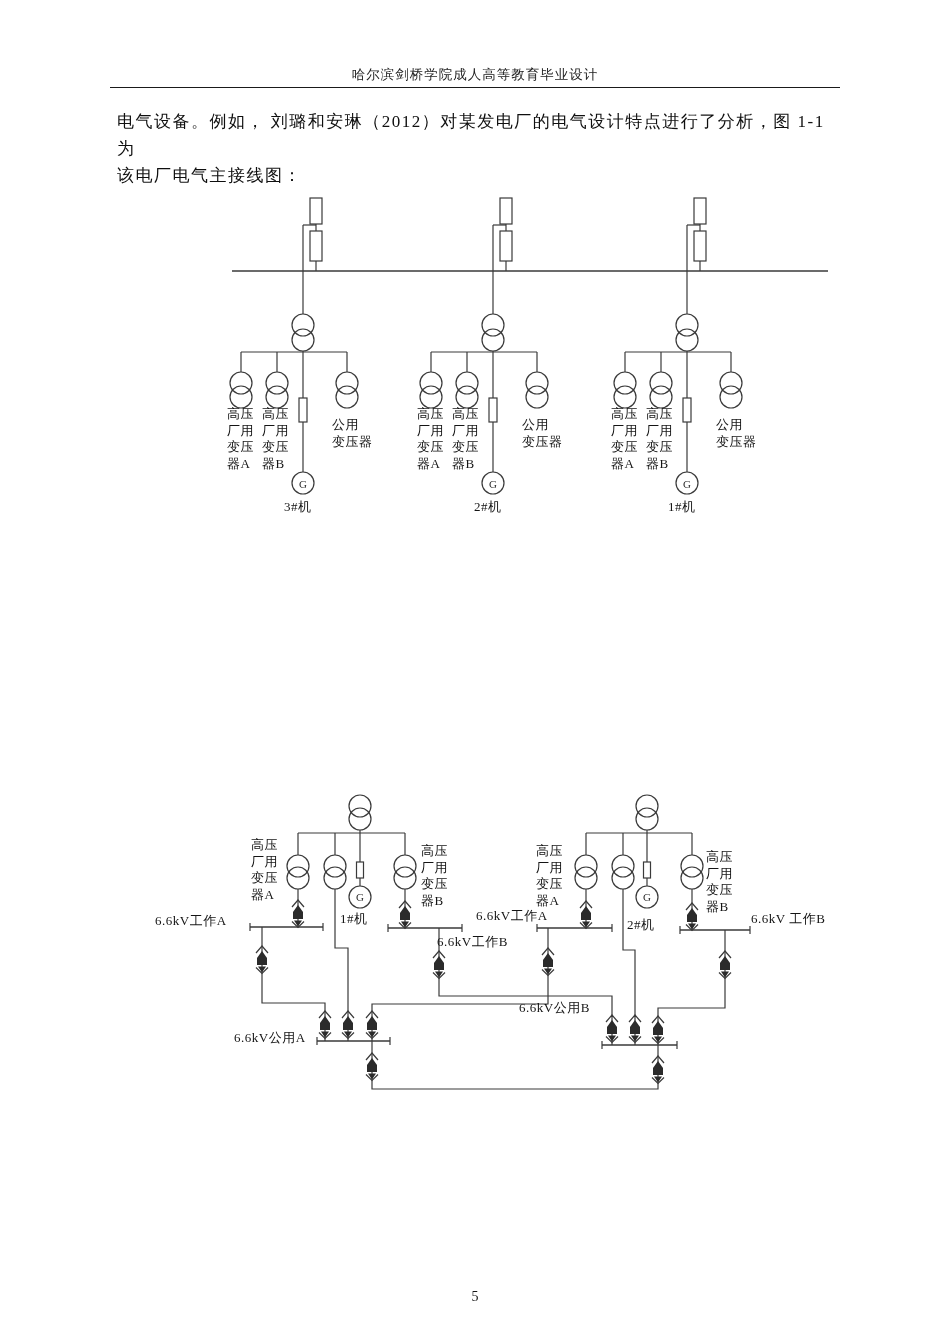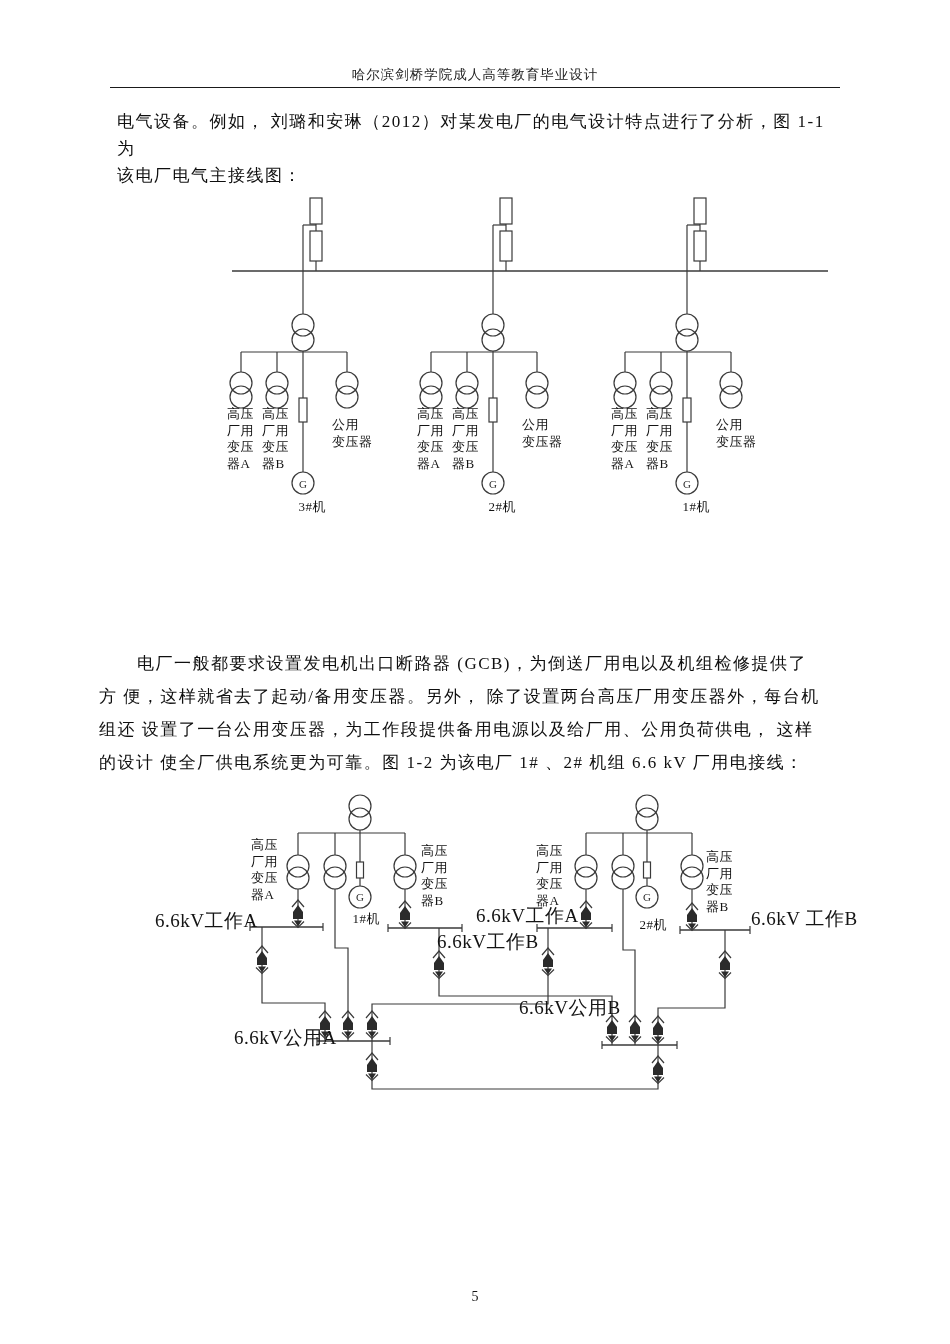--- a/index.html
+++ b/index.html
@@ -8,22 +8,22 @@
   .abs{position:absolute;}
   .hdr{top:66px;left:0;width:100%;text-align:center;font-size:13.5px;letter-spacing:1px;color:#222;}
   .rule{top:87px;left:110px;width:730px;height:0;border-top:1.4px solid #1a1a1a;}
   .para{white-space:pre-line;font-size:17px;letter-spacing:1.5px;color:#0f0f0f;}
   .p1{left:117px;top:108px;width:726px;line-height:27px;}
   .p2{left:99px;top:647px;width:741px;line-height:33px;text-indent:38px;}
   .p3{left:146px;top:1216px;width:700px;font-size:16px;line-height:22.5px;}
   .cap{font-size:15.5px;letter-spacing:1px;color:#0f0f0f;white-space:nowrap;}
   .pageno{top:1289px;left:0;width:100%;text-align:center;font-size:14px;}
   .lbl{position:absolute;font-size:13px;line-height:16.5px;white-space:pre-line;color:#141414;letter-spacing:0.5px;}
-  .lbl.c{text-align:right;}
-  .lbl.bus{white-space:pre;font-size:19px;}
+  .lbl.c{text-align:left;}
+  .lbl.bus{white-space:pre;font-size:13px;}
   svg{position:absolute;overflow:hidden;}
   svg line,svg rect,svg circle,svg path{stroke:#3a3a3a;stroke-width:1.2;fill:none;}
   svg .bus{stroke-width:1.5;}
   svg .f{fill:#2b2b2b;stroke:none;}
   svg text{fill:#2b2b2b;font-size:11px;text-anchor:middle;font-family:"Liberation Serif",serif;stroke:none;}
 </style>
 </head>
 <body>
 
 <div id="page">
@@ -171,24 +171,20 @@
 器A</div>
   <div class="lbl" style="left:646px;top:406px">高压
 厂用
 变压
 器B</div>
   <div class="lbl" style="left:716px;top:417px">公用
 变压器</div>
   <div class="lbl c" style="left:668px;top:499px;width:42px">1#机</div>
 
 
-  <div class="abs para p2">电厂一般都要求设置发电机出口断路器 (GCB)，为倒送厂用电以及机组检修提供了
-方 便，这样就省去了起动/备用变压器。另外， 除了设置两台高压厂用变压器外，每台机
-组还 设置了一台公用变压器，为工作段提供备用电源以及给厂用、公用负荷供电， 这样
-的设计 使全厂供电系统更为可靠。图 1-2 为该电厂 1# 、2# 机组 6.6 kV 厂用电接线：</div>
 
   <svg style="left:140px;top:793px" width="680" height="312" viewBox="140 793 680 312">
     <defs>
       <g id="brk">
         <path d="M -6 8 L 0 1 L 6 8"></path>
         <path class="f" d="M 0 6 L 5 13 L 5 20 L -5 20 L -5 13 Z"></path>
         <path class="f" d="M -4 21.5 L 4 21.5 L 0 27.5 Z"></path>
         <path d="M -6 22.5 L 0 28.5 L 6 22.5"></path>
       </g>
     </defs>

